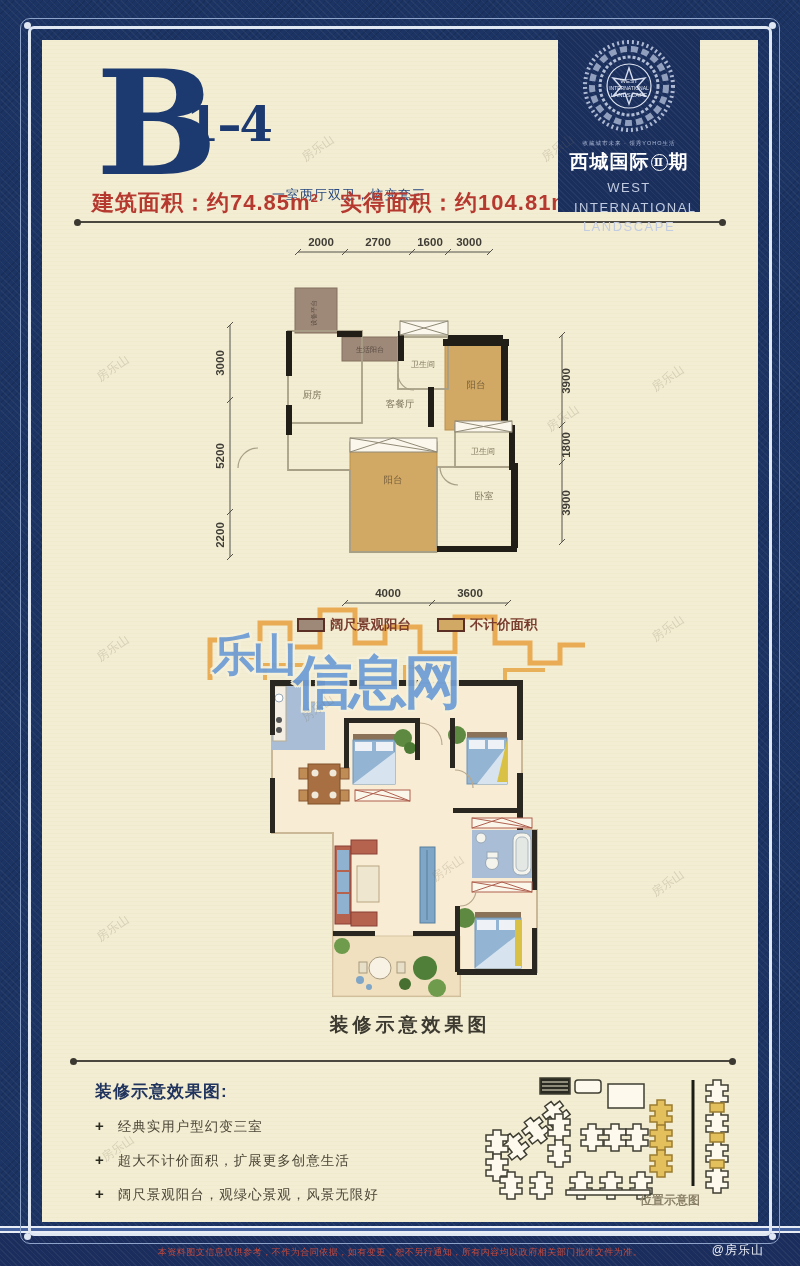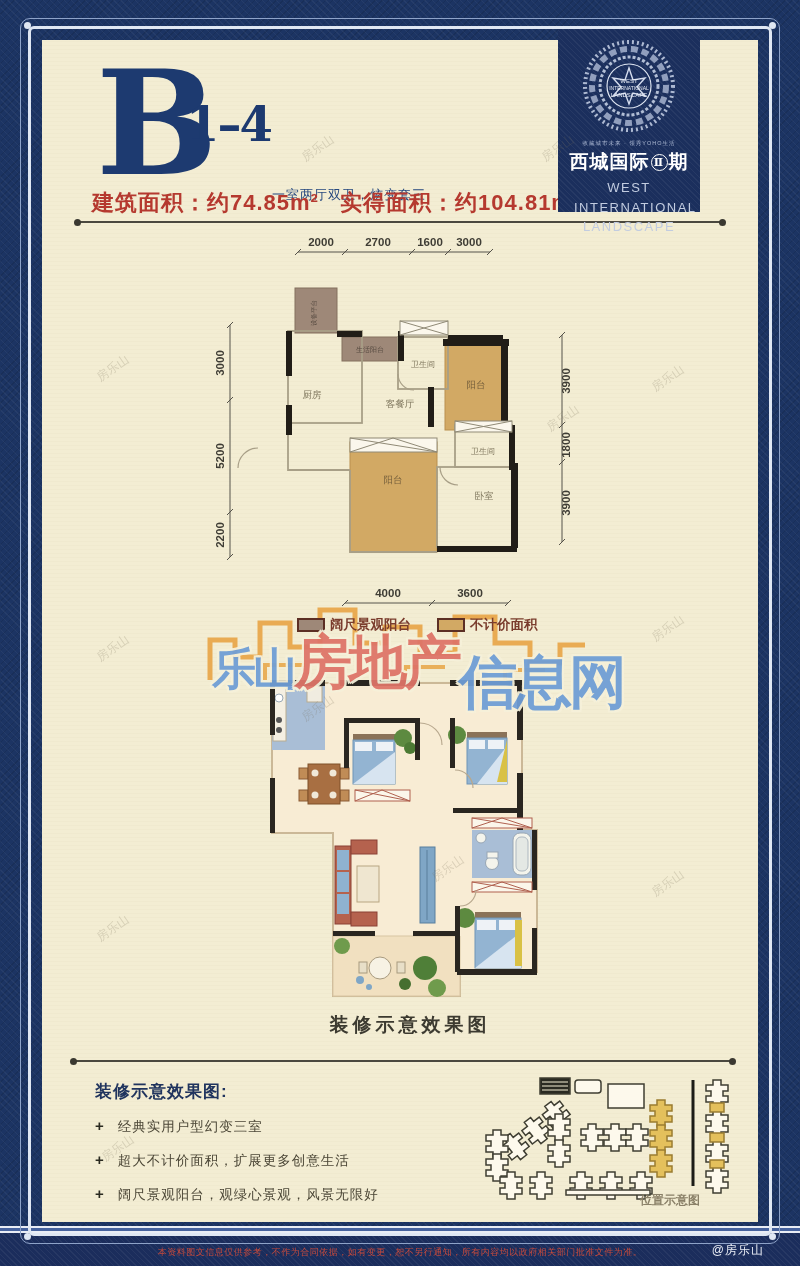--- a/index.html
+++ b/index.html
@@ -59,21 +59,21 @@
   .sw-half{background:#9e8878;}
   .sw-none{background:#d2a964;}
 
   
   .bigmark{position:absolute;left:212px;top:634px;display:flex;align-items:flex-start;z-index:8;
            font-weight:900;letter-spacing:-3px;line-height:.95;opacity:.94;}
   .bigmark .b{color:#6f9ed6;}
   .bigmark .r{color:#de7468;}
   .bigmark span{text-shadow:-2px 0 0 #f6f1da,2px 0 0 #f6f1da,0 -2px 0 #f6f1da,0 2px 0 #f6f1da,
                 -2px -2px 0 #f6f1da,2px 2px 0 #f6f1da,-2px 2px 0 #f6f1da,2px -2px 0 #f6f1da;}
-  .m1{font-size:44px;margin-top:14px;}
+  .m1{font-size:44px;}
   .m2{font-size:58px;margin-top:0;}
   .m3{font-size:58px;margin-top:20px;text-align:center;}
 
   .render-caption{position:absolute;left:245px;top:1012px;width:330px;text-align:center;
                   font-size:19px;font-weight:bold;color:#3c3a30;letter-spacing:4px;z-index:6;}
 
   
   .analysis{position:absolute;left:95px;top:1080px;width:350px;z-index:6;}
   .analysis-title{font-size:17px;font-weight:bold;color:#20345e;letter-spacing:1px;margin-bottom:14px;}
   .bullet{display:flex;align-items:baseline;gap:14px;margin-bottom:15px;}
@@ -237,21 +237,20 @@
       <span>阔尺景观阳台</span>
     </div>
     <div class="item">
       <span class="sw sw-none"></span>
       <span>不计价面积</span>
     </div>
   </div>
 
   <div class="bigmark">
     <span class="b m1">乐山</span>
-    <span class="r m2">房地产</span>
     <span class="b m3">信息网</span>
   </div>
 
   <svg class="plan2" width="330" height="330" viewBox="0 0 330 330">
     <path d="M27,5 H277 V152 H292 V294 H215 V318 H88 V155 H27 Z" fill="#f8ecd4" stroke="#cbb897" stroke-width="2"></path>
     <rect x="27" y="5" width="53" height="67" fill="#a9bed6"></rect>
     <rect x="227" y="152" width="60" height="48" fill="#a9bed6"></rect>
     <path d="M88,258 H215 V318 H88 Z" fill="#f1e0c0" stroke="#d8c5a2"></path>
 
     <g>

